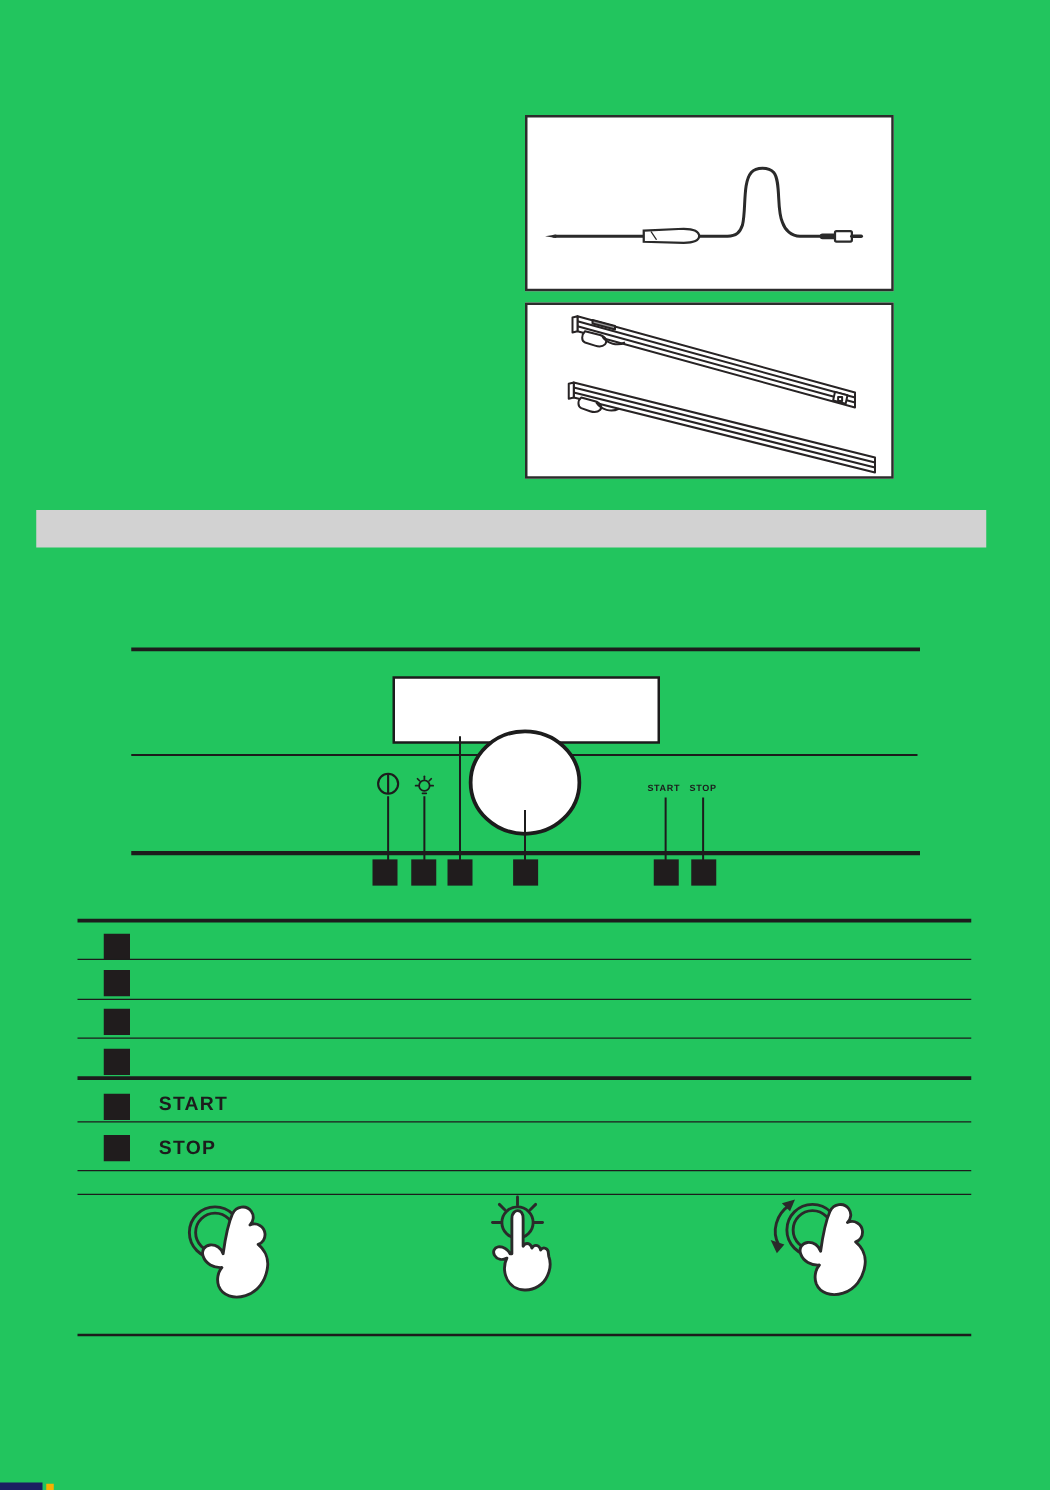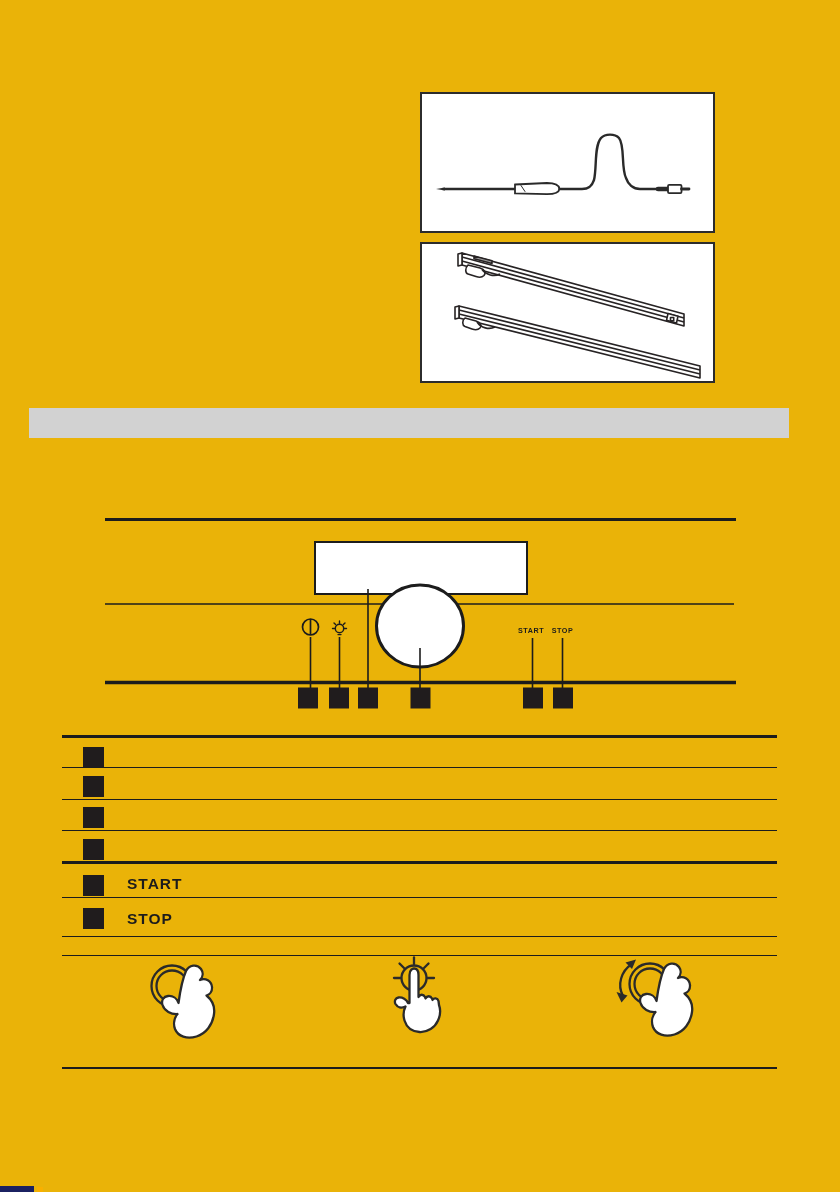--- a/index.html
+++ b/index.html
@@ -1,16 +1,16 @@
 <!DOCTYPE html>
 <html><head>
 <meta charset="utf-8">
 <style>
   html,body{margin:0;padding:0;background:#888;}
-  .page{position:relative;width:840px;height:1192px;background:#eab308;overflow:hidden;
+  .page{position:relative;width:840px;height:1192px;background:#22c55e;overflow:hidden;
         font-family:"Liberation Sans",sans-serif;}
   .figure-box{position:absolute;border:2px solid #2c2c2c;background:#fff;box-sizing:border-box;}
   .banner{position:absolute;left:29px;top:408px;width:760px;height:30px;background:#d2d2d2;}
   .hline{position:absolute;background:#1c1c1c;}
   .legend-row{position:absolute;left:62px;width:715px;box-sizing:border-box;}
   .legend-sq{position:absolute;left:21px;width:21px;height:21px;background:#201c1d;}
   .legend-label{position:absolute;left:65px;color:#1c1c1c;font-weight:bold;
                 font-size:15.5px;letter-spacing:1px;white-space:nowrap;}
   .gesture{position:absolute;}
   svg{display:block;}

